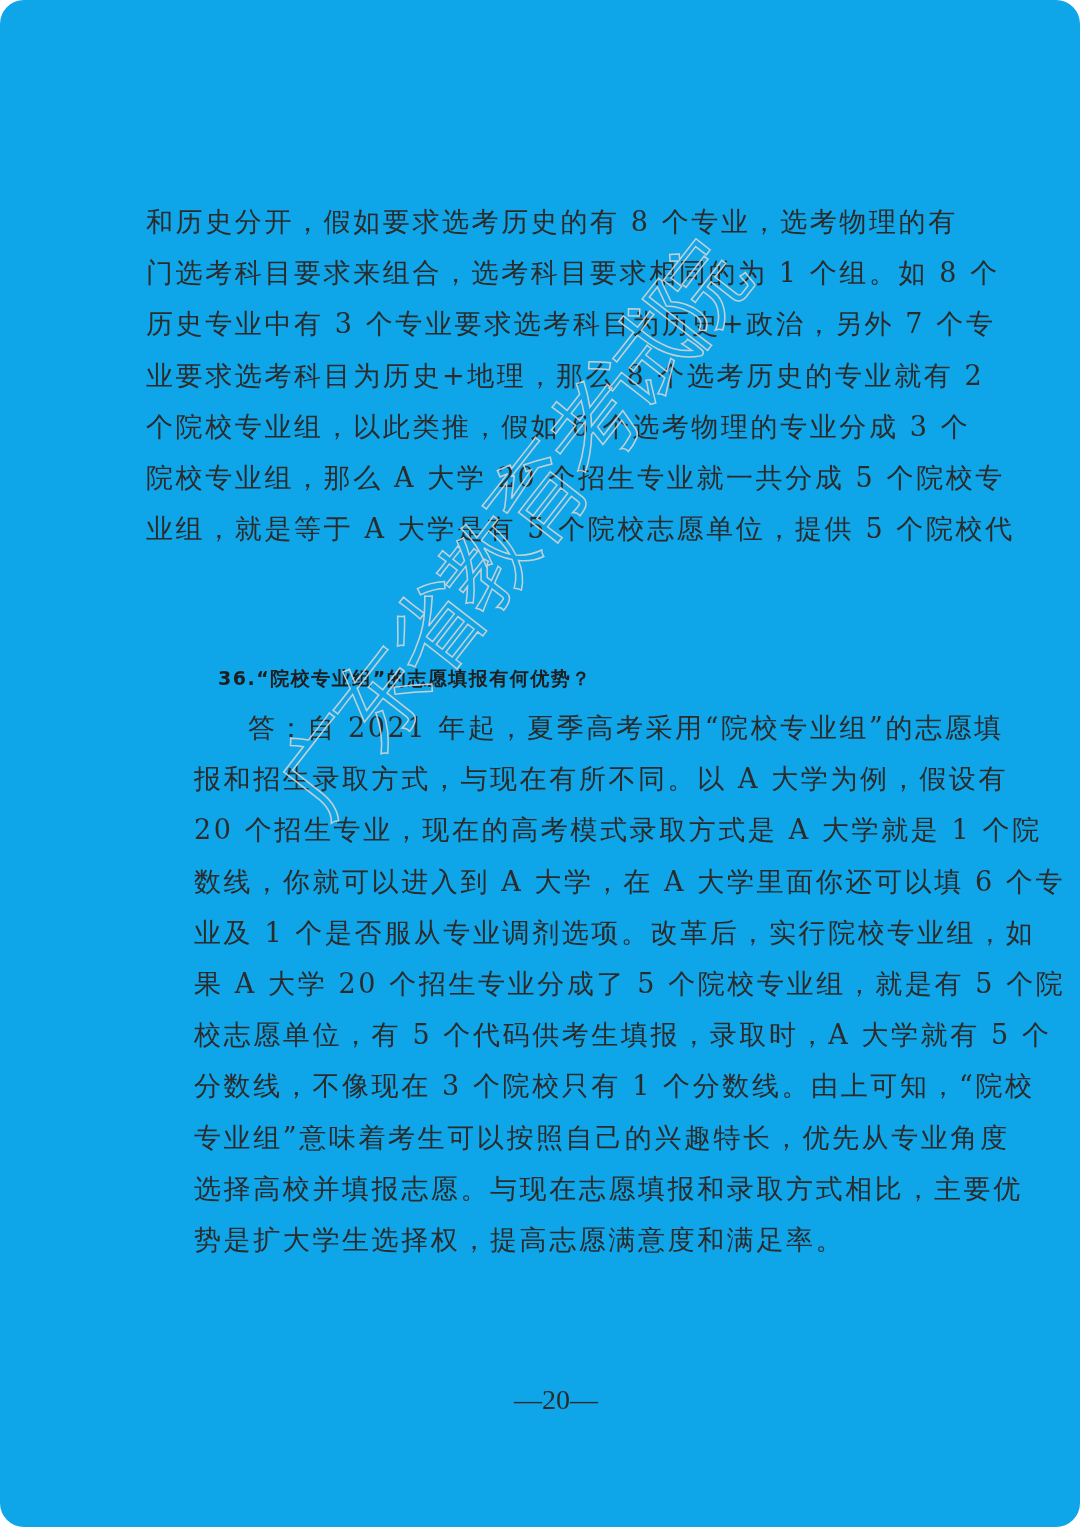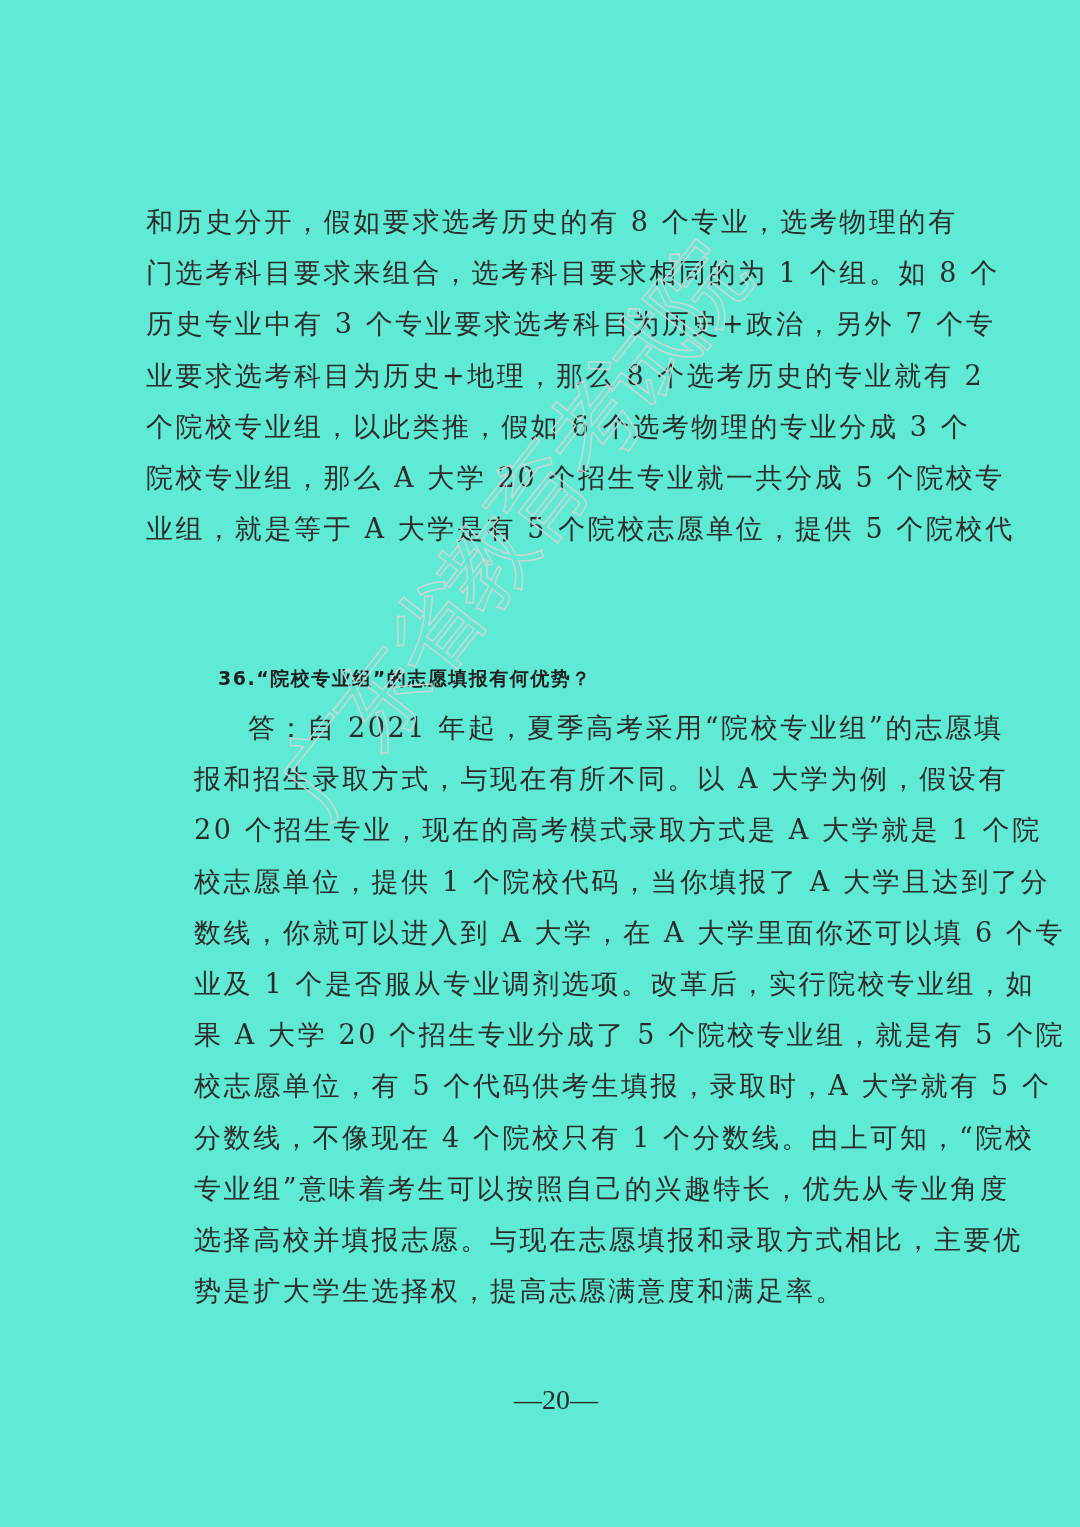--- a/index.html
+++ b/index.html
@@ -13,21 +13,22 @@
       position: relative;
       overflow: hidden;
       font-family: "DejaVu Serif", "Liberation Serif", serif;
       color: #2a2a2a;
     }
     .page {
       position: absolute;
       left: 0; top: 0;
       width: 1080px;
       height: 1527px;
-      background: #5eead4;
+      background: #0ea5e9;
+      border-radius: 24px;
     }
     .text-block {
       position: absolute;
       left: 146px;
       width: 800px;
     }
     .line {
       display: block;
       height: 51.2px;
       line-height: 51.2px;
@@ -94,26 +95,25 @@
     <span class="line">院校专业组，那么 A 大学 20 个招生专业就一共分成 5 个院校专</span>
     <span class="line">业组，就是等于 A 大学是有 5 个院校志愿单位，提供 5 个院校代</span>
   </div>
 
   <div class="heading">36.“院校专业组”的志愿填报有何优势？</div>
 
   <div class="text-block" style="top: 702px; margin-left: 48px;">
     <span class="line" style="padding-left: 54px; width: 746px;">答：自 2021 年起，夏季高考采用“院校专业组”的志愿填</span>
     <span class="line">报和招生录取方式，与现在有所不同。以 A 大学为例，假设有</span>
     <span class="line">20 个招生专业，现在的高考模式录取方式是 A 大学就是 1 个院</span>
-    <span class="line">校志愿单位，提供 1 个院校代码，当你填报了 A 大学且达到了分</span>
     <span class="line">数线，你就可以进入到 A 大学，在 A 大学里面你还可以填 6 个专</span>
     <span class="line">业及 1 个是否服从专业调剂选项。改革后，实行院校专业组，如</span>
     <span class="line">果 A 大学 20 个招生专业分成了 5 个院校专业组，就是有 5 个院</span>
     <span class="line">校志愿单位，有 5 个代码供考生填报，录取时，A 大学就有 5 个</span>
-    <span class="line">分数线，不像现在 4 个院校只有 1 个分数线。由上可知，“院校</span>
+    <span class="line">分数线，不像现在 3 个院校只有 1 个分数线。由上可知，“院校</span>
     <span class="line">专业组”意味着考生可以按照自己的兴趣特长，优先从专业角度</span>
     <span class="line">选择高校并填报志愿。与现在志愿填报和录取方式相比，主要优</span>
     <span class="line last">势是扩大学生选择权，提高志愿满意度和满足率。</span>
   </div>
 
   <div class="watermark">广东省教育考试院</div>
 
   <div class="page-number">—20—</div>
 </div>
 

